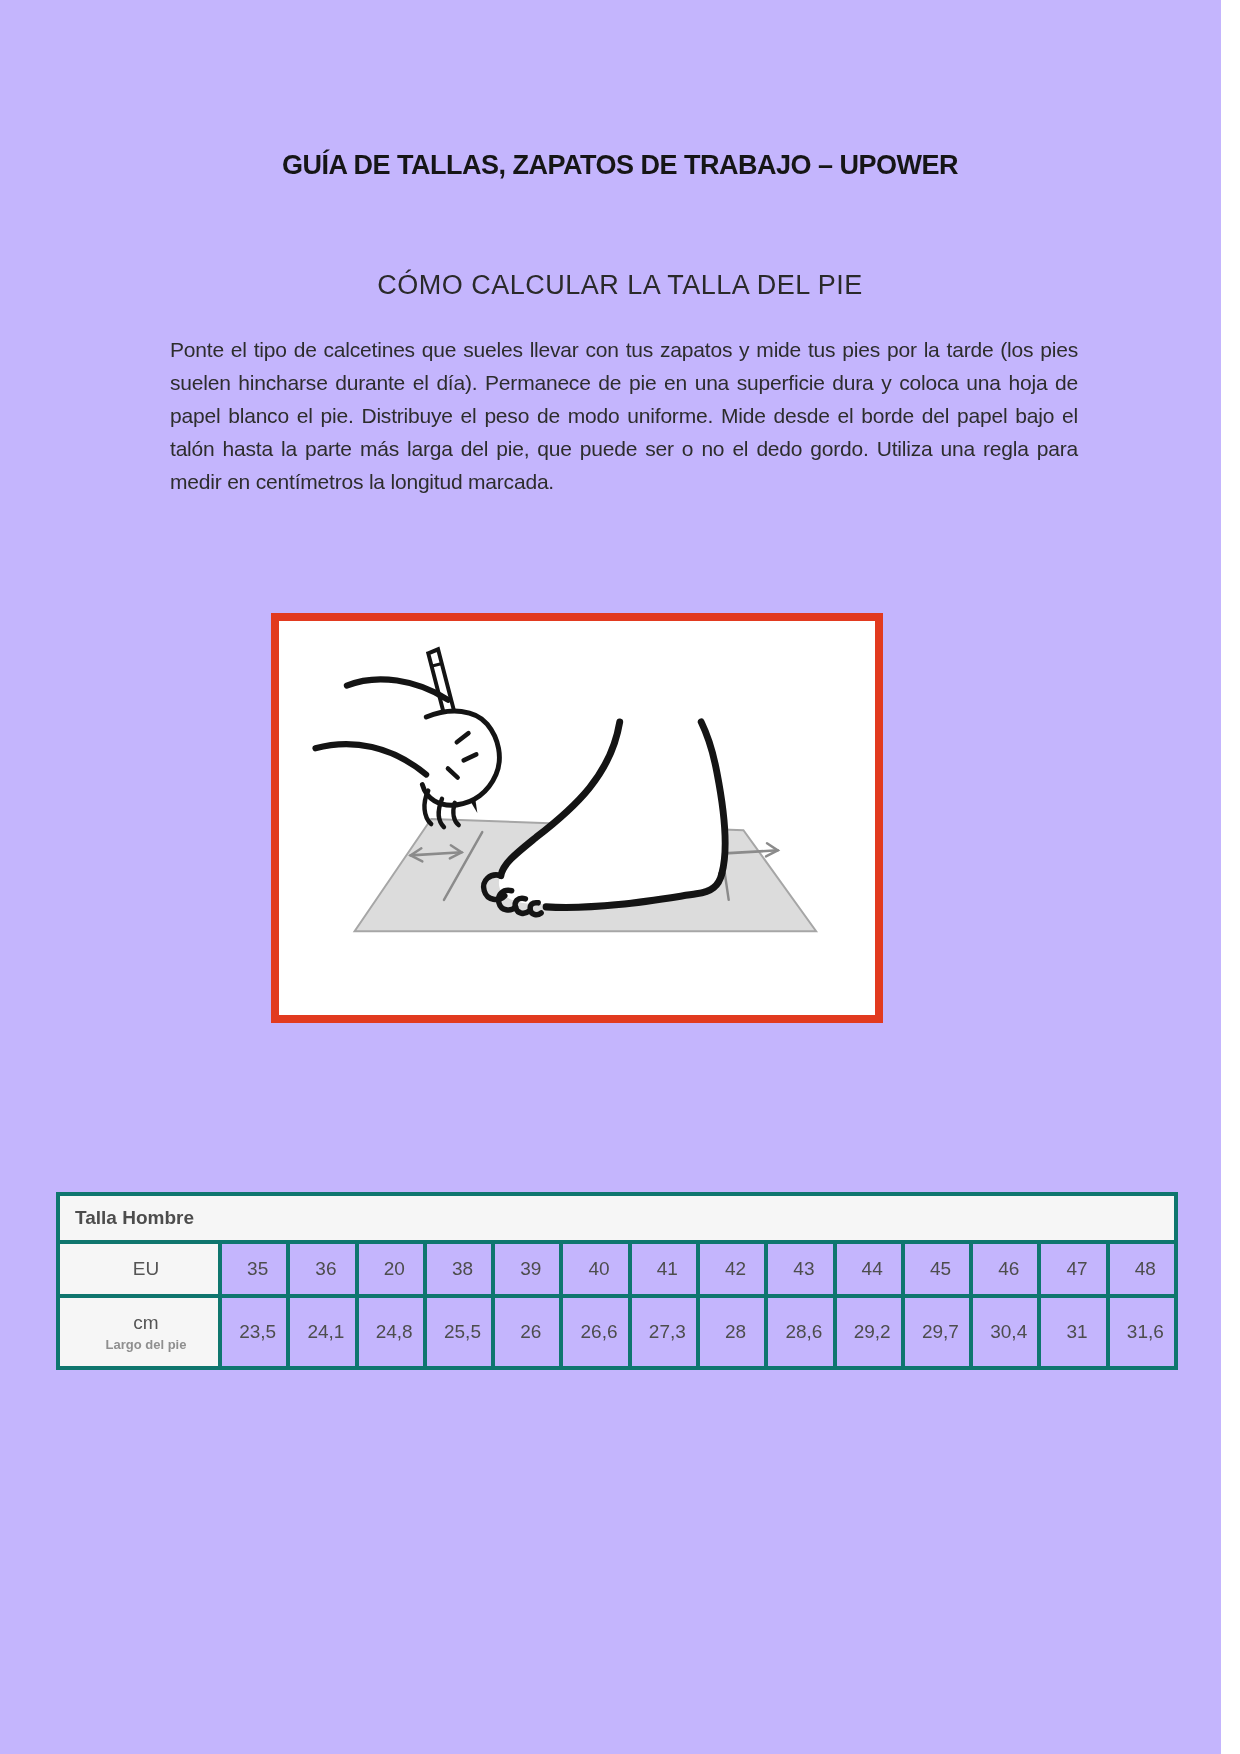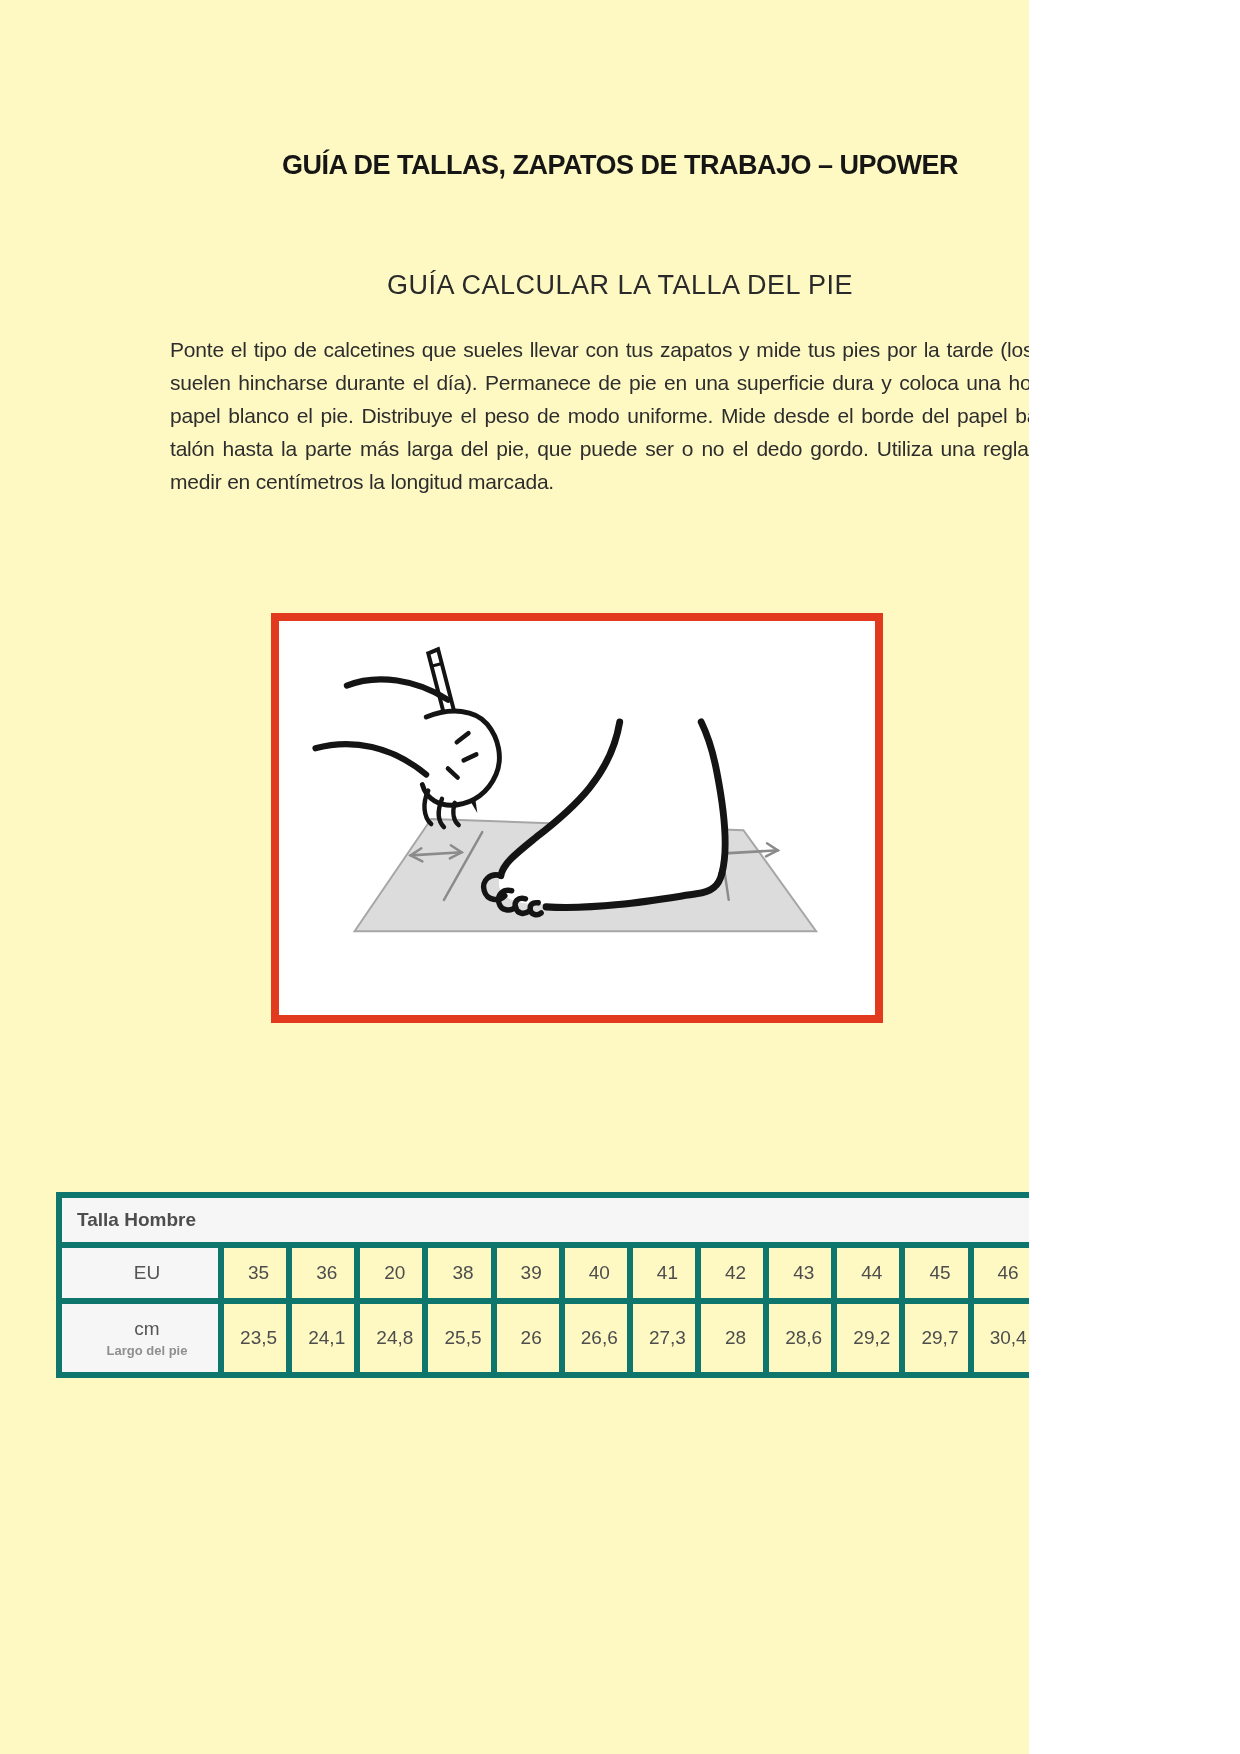--- a/index.html
+++ b/index.html
@@ -1,21 +1,21 @@
 <!DOCTYPE html>
 <html><head>
 <meta charset="utf-8">
 <style>
   html, body { margin: 0; padding: 0; background: #ffffff; }
   body { font-family: "Liberation Sans", sans-serif; color: #2e2e2e; }
   .page {
     position: relative;
-    width: 1029px;
+    width: 1221px;
     height: 1754px;
-    background: #fef9c3;
+    background: #c4b5fd;
     overflow: hidden;
   }
   .doc-title {
     position: absolute;
     top: 150px; left: 0;
     width: 1240px;
     margin: 0;
     text-align: center;
     font-size: 27px;
     font-weight: bold;
@@ -61,21 +61,21 @@
     width: 1122px;
   }
   table.size-table {
     width: 100%;
     border-collapse: collapse;
     table-layout: fixed;
     border: 1px solid #e2e2e2;
     font-size: 19px;
   }
   table.size-table td {
-    border: 6px solid #0f766e;
+    border: 4px solid #0f766e;
     vertical-align: middle;
     color: #4d4d4d;
     margin-left: 33px;
   }
   td.table-title-cell {
     background: #f6f6f6;
     font-weight: bold;
     color: #333333;
     height: 42px;
     padding-left: 15px;
@@ -99,21 +99,21 @@
     margin-top: 3px;
   }
 </style>
 </head>
 <body>
 
 <div class="page">
 
   <h1 class="doc-title">GUÍA DE TALLAS, ZAPATOS DE TRABAJO – UPOWER</h1>
 
-  <h2 class="section-heading heading-1">GUÍA CALCULAR LA TALLA DEL PIE</h2>
+  <h2 class="section-heading heading-1">CÓMO CALCULAR LA TALLA DEL PIE</h2>
 
   <p class="intro">Ponte el tipo de calcetines que sueles llevar con tus zapatos y mide tus pies por la tarde (los pies suelen hincharse durante el día). Permanece de pie en una superficie dura y coloca una hoja de papel blanco el pie. Distribuye el peso de modo uniforme. Mide desde el borde del papel bajo el talón hasta la parte más larga del pie, que puede ser o no el dedo gordo. Utiliza una regla para medir en centímetros la longitud marcada.</p>
 
   <div class="figure-frame">
     <svg viewBox="0 0 607 390" preserveAspectRatio="none">
 
       <g>
         <polygon points="155,196 473,207 547,307 77,307" fill="#dcdcdc" stroke="#a6a6a6" stroke-width="2"></polygon>
       </g>
 

